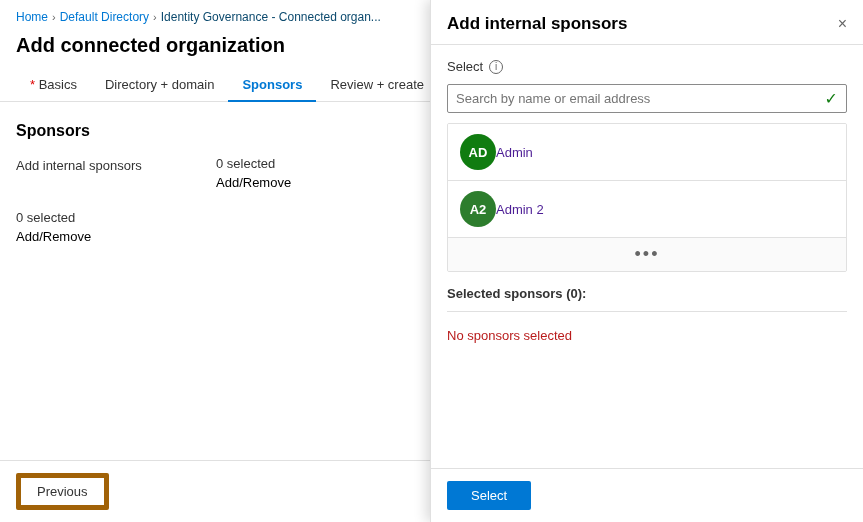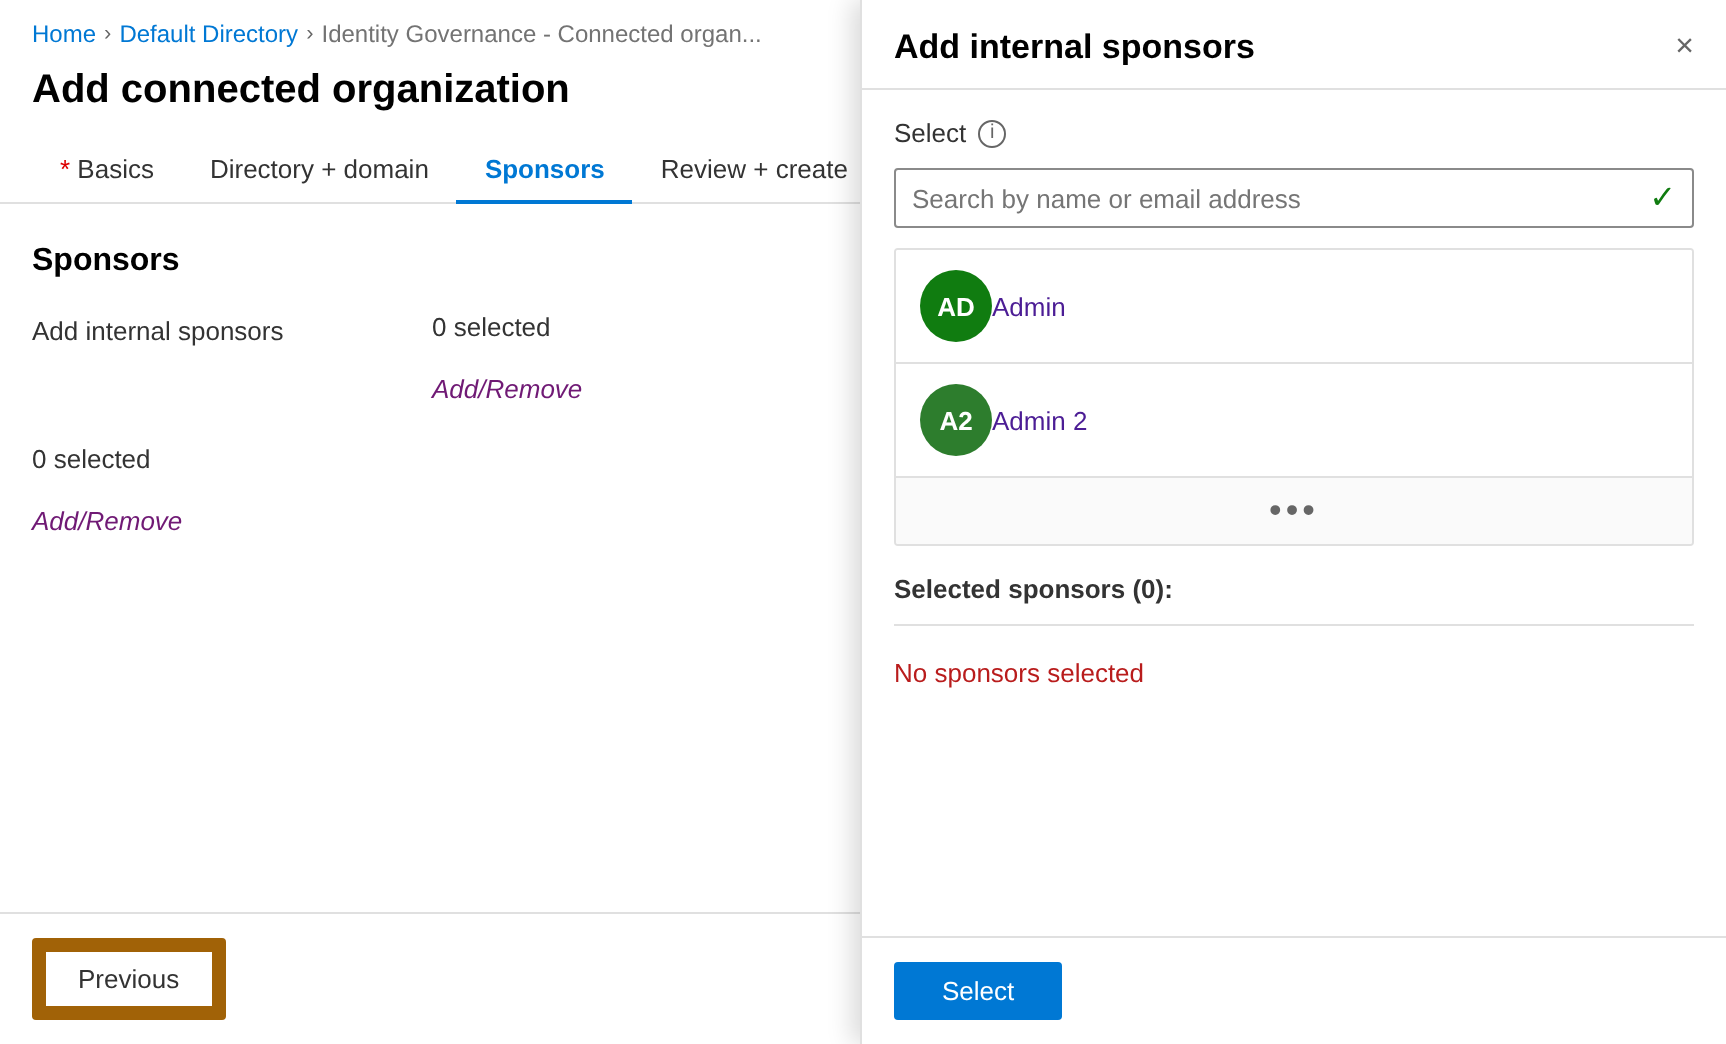--- a/index.html
+++ b/index.html
@@ -29,21 +29,21 @@
       padding: 10px 16px 6px;
       font-size: 12px;
       gap: 4px;
       background: #fff;
     }
     .breadcrumb-item {
       color: #0078d4;
       cursor: pointer;
     }
     .breadcrumb-item:last-child {
-      color: #737373;
+      color: #0c4a6e;
       cursor: default;
     }
     .breadcrumb-sep {
       color: #666;
       font-size: 11px;
     }
 
     
     .page-title {
       padding: 4px 16px 12px;
@@ -96,51 +96,50 @@
     }
     .sponsor-label {
       width: 200px;
       font-size: 13px;
       color: #333;
       padding-top: 2px;
     }
     .sponsor-info {
       display: flex;
       flex-direction: column;
-      gap: 16px;
+      gap: 4px;
     }
     .sponsor-count {
       font-size: 13px;
       color: #333;
     }
     .sponsor-link {
-      color: #701a75;
+      color: #000000;
       cursor: pointer;
       font-size: 13px;
       text-decoration: none;
-      font-style: italic;
     }
 
     
     .bottom-bar {
       position: absolute;
       bottom: 0;
       left: 0;
       width: 430px;
       padding: 12px 16px;
       border-top: 1px solid #e0e0e0;
       background: #fff;
       display: flex;
       gap: 10px;
       align-items: center;
     }
 
     .btn-previous {
       padding: 6px 16px;
-      border: 7px solid #a16207;
+      border: 5px solid #a16207;
       background: #fff;
       color: #333;
       cursor: pointer;
       font-size: 13px;
       border-radius: 2px;
     }
     .btn-next {
       padding: 6px 16px;
       background: #0078d4;
       color: #fff;

